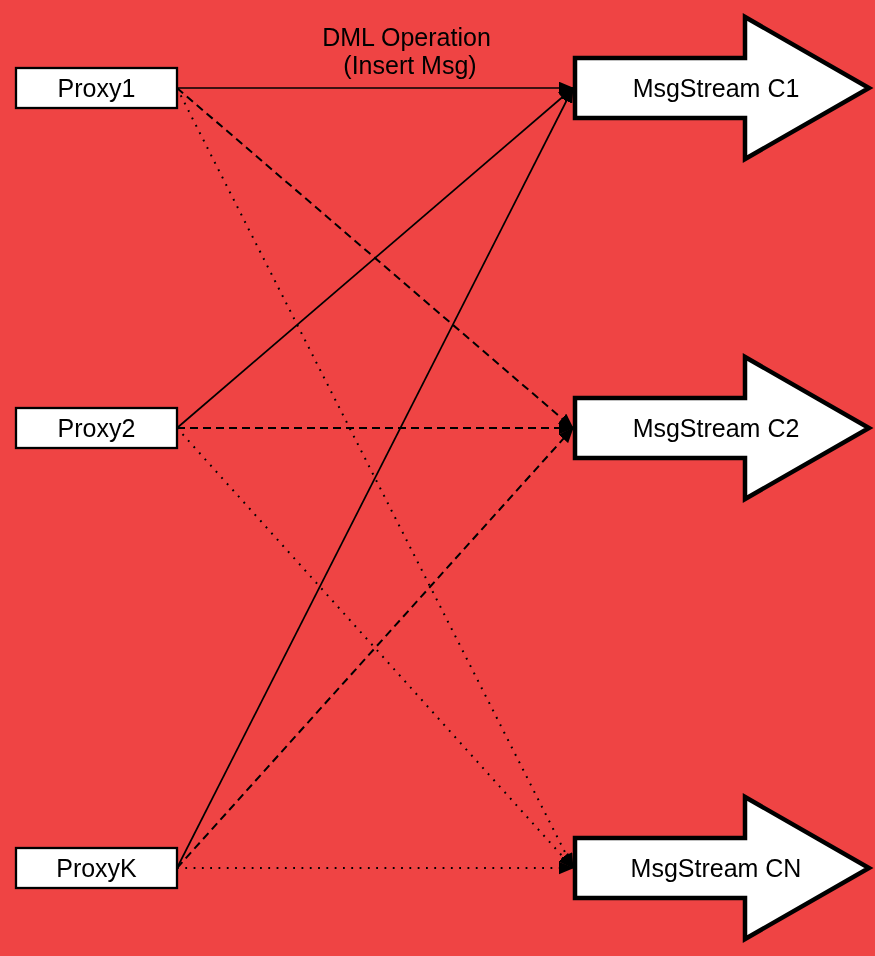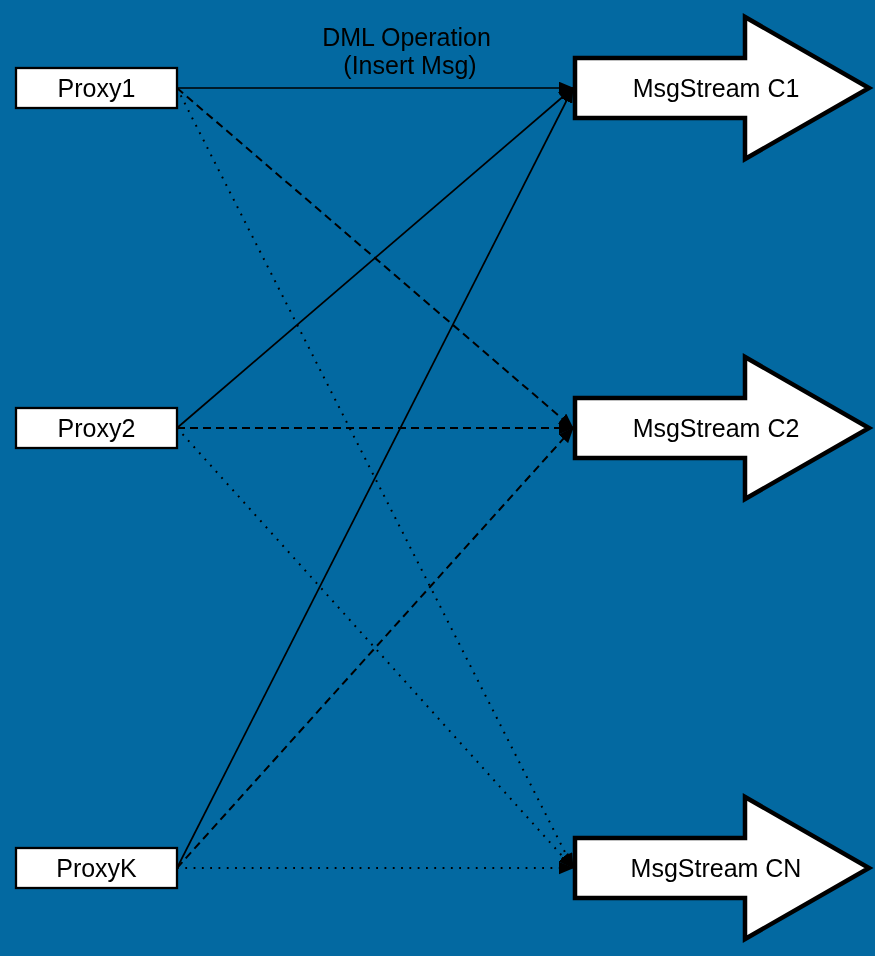--- a/index.html
+++ b/index.html
@@ -3,21 +3,21 @@
 <meta charset="utf-8">
 <style>
   html, body {
     margin: 0;
     padding: 0;
     background: #ffffff;
   }
   .canvas-wrap {
     width: 875px;
     height: 956px;
-    background: #0369a1;
+    background: #ef4444;
     position: relative;
     overflow: hidden;
     text-align: center;
   }
   svg {
     display: block;
     font-family: "Liberation Sans", sans-serif;
   }
   .title-text {
     font-size: 25px;

